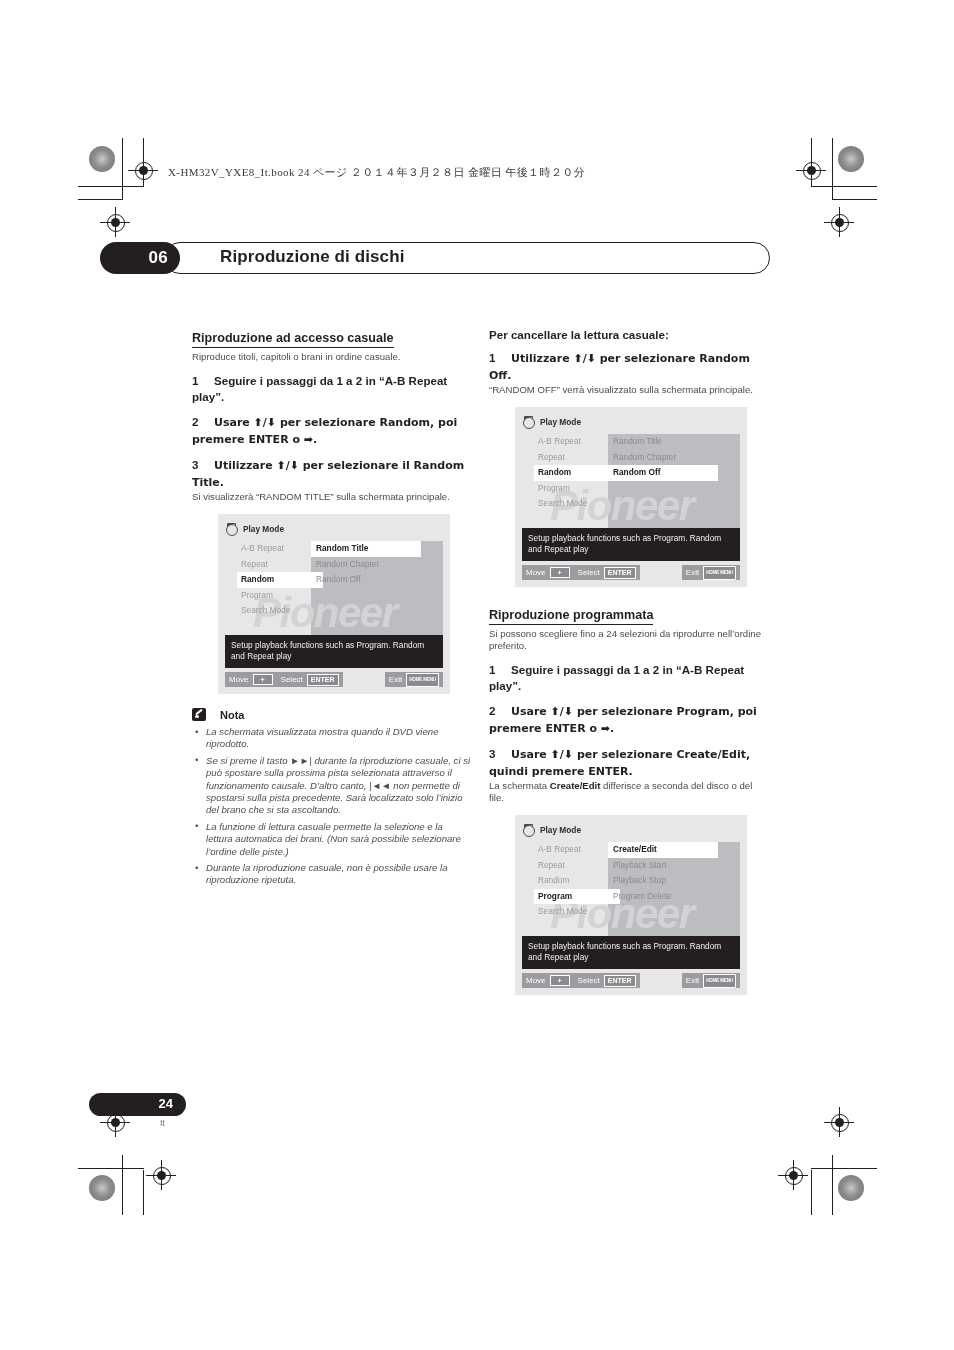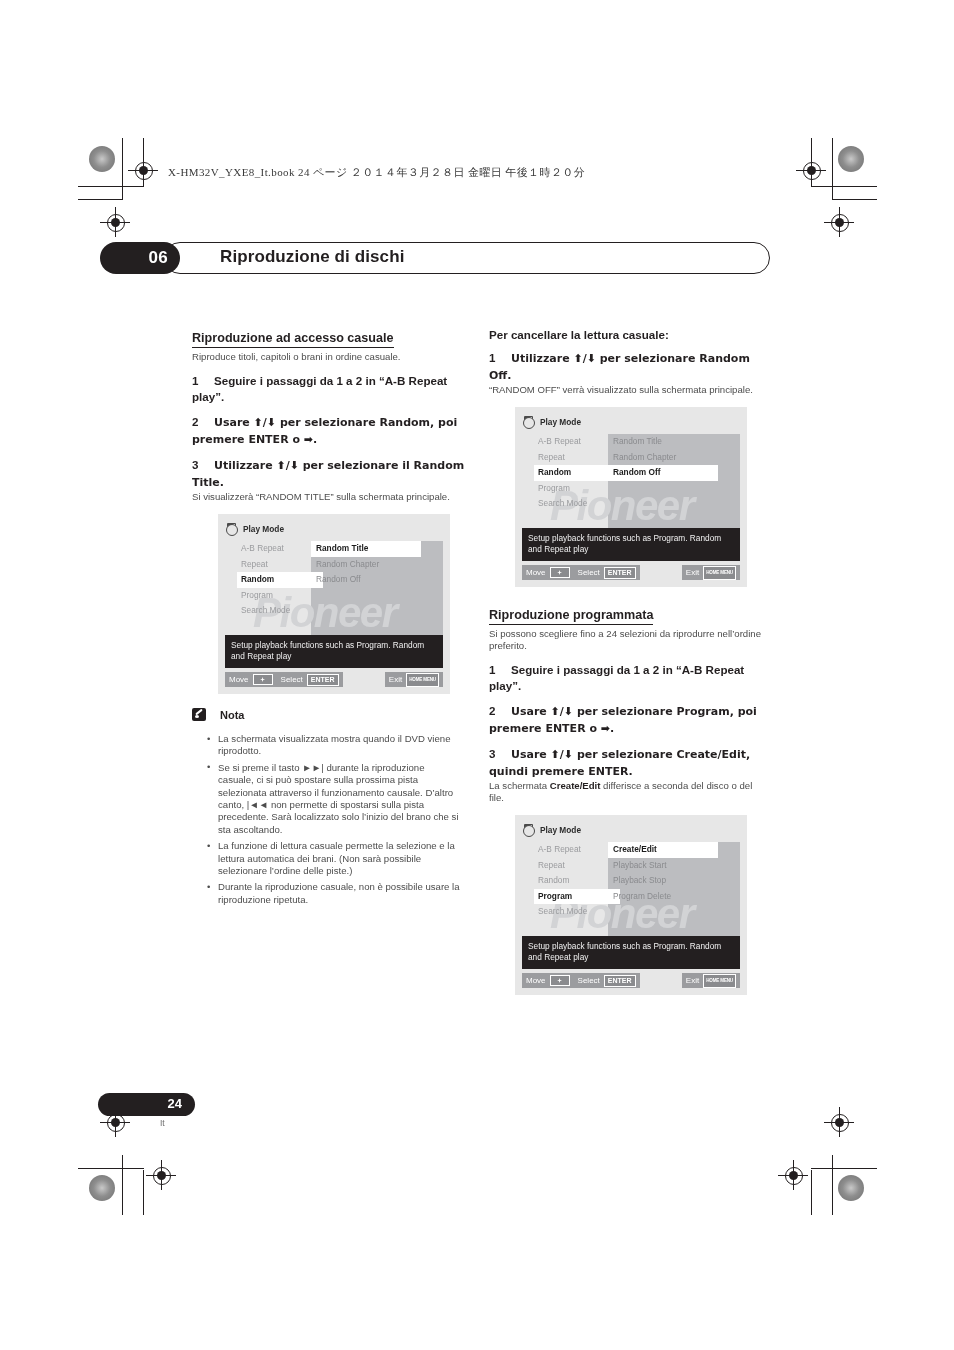--- a/index.html
+++ b/index.html
@@ -54,21 +54,21 @@
   
   #nota{margin-top:14px;}
   #nota-head{display:flex;align-items:center;gap:14px;margin-bottom:5px;}
   .nota-icon{width:14px;height:13px;background:#231f20;border-radius:2px;
              position:relative;flex:none;}
   .nota-icon:after{content:"";position:absolute;left:3px;top:3px;width:8px;height:2px;
                    background:#fff;transform:rotate(-38deg);border-radius:1px;}
   .nota-icon:before{content:"";position:absolute;left:2.5px;top:7px;width:4px;height:3px;
                     background:#fff;border-radius:50%;}
   #nota-title{font-size:11px;font-weight:bold;color:#231f20;}
-  ul.bullets{margin:12px;padding:0;list-style:none;}
+  ul.bullets{margin:0;padding:0;list-style:none;font-style:italic;}
   ul.bullets li{position:relative;padding-left:14px;font-size:9.6px;line-height:12.4px;
                 color:#4d4d4d;margin-bottom:4px;}
   ul.bullets li:before{content:"•";position:absolute;left:3px;top:-0.5px;color:#4d4d4d;}
 
   
   .osd{width:232px;background:#e7e7e7;box-sizing:border-box;padding:7px 7px 7px 7px;
        position:relative;margin:8px 0 0 26px;}
   .osd-head{display:flex;align-items:center;gap:5px;height:16px;margin-bottom:4px;}
   .osd-icon{width:13px;height:13px;position:relative;flex:none;}
   .osd-icon .disc{position:absolute;left:1px;bottom:0;width:10px;height:10px;
@@ -102,21 +102,21 @@
   .key{border:1.3px solid #ffffff;background:#8a8b8e;color:#fff;font-size:7px;
        font-weight:bold;padding:1px 3px;line-height:8px;white-space:nowrap;}
   .key.pad{width:20px;height:11px;padding:0;position:relative;box-sizing:border-box;}
   .key.pad:after{content:"";position:absolute;left:50%;top:50%;width:5px;height:5px;
                  margin:-2.5px 0 0 -2.5px;background:#fff;
                  clip-path:polygon(50% 0,62% 38%,100% 50%,62% 62%,50% 100%,38% 62%,0 50%,38% 38%);}
   .key.home{font-size:4.6px;letter-spacing:-.2px;padding:2px 2px;}
   .fspacer{flex:1;}
 
   
-  #page-pill{position:absolute;left:98px;top:1093px;width:97px;height:23px;
+  #page-pill{position:absolute;left:89px;top:1093px;width:97px;height:23px;
              background:#231f20;border-radius:12px;}
   #page-pill span{display:block;color:#fff;font-size:13px;font-weight:bold;
                   text-align:right;padding:3px 13px 0 0;}
   #page-lang{position:absolute;left:160px;top:1118px;font-size:8.5px;color:#6d6d6d;}
 </style>
 </head>
 <body>
 
 <div class="dens" style="left:89px;top:146px;"></div>
 <div class="dens" style="left:838px;top:146px;"></div>

